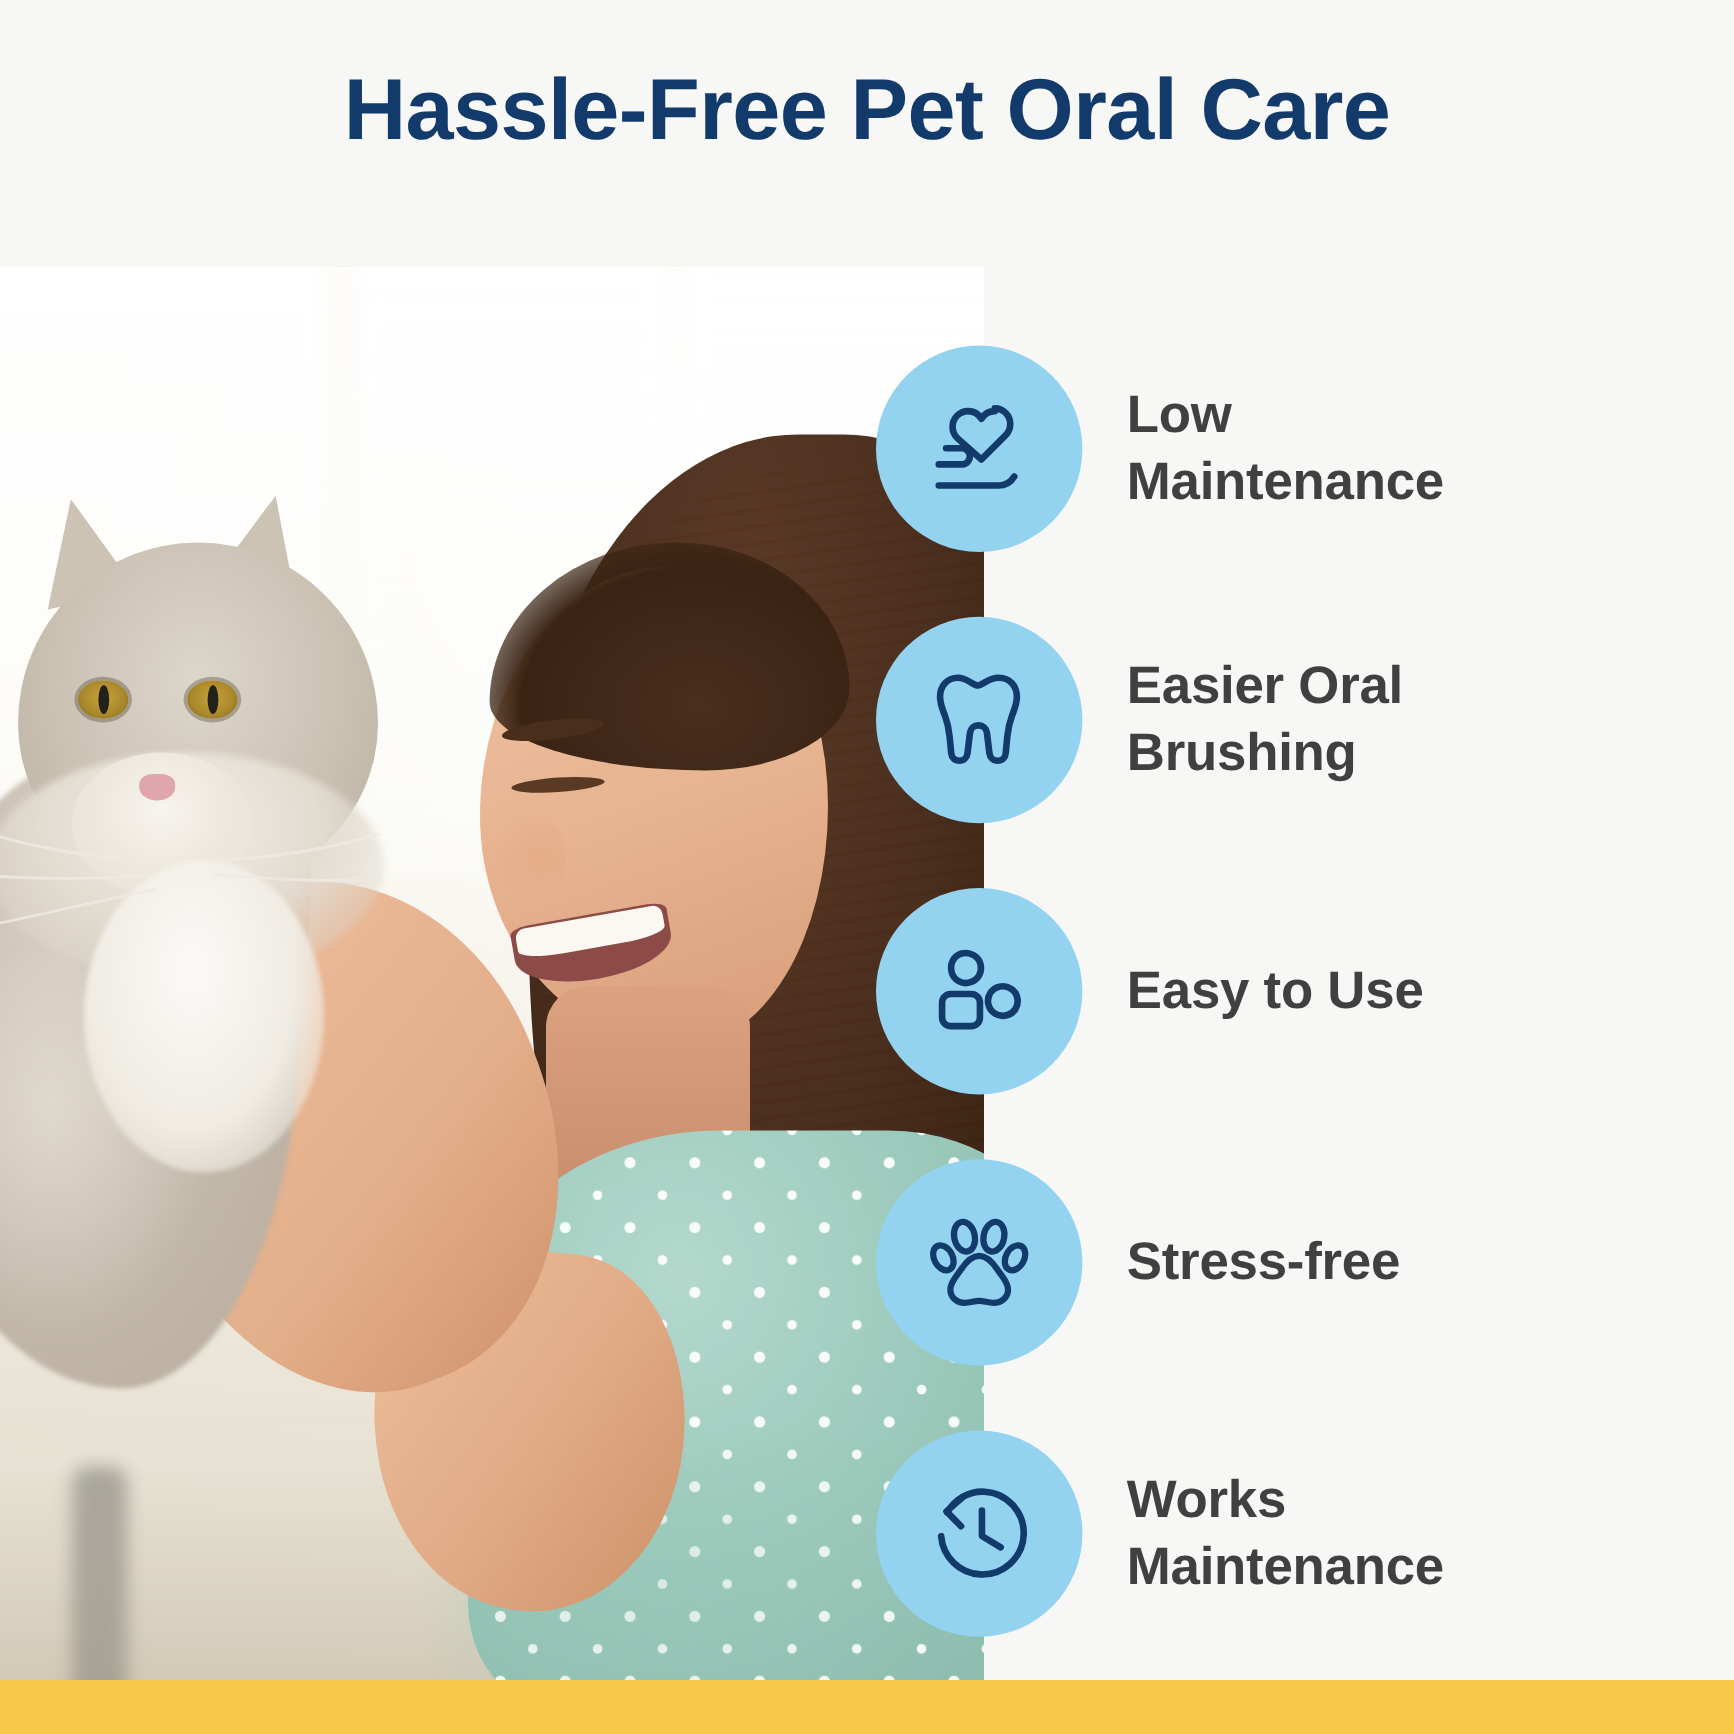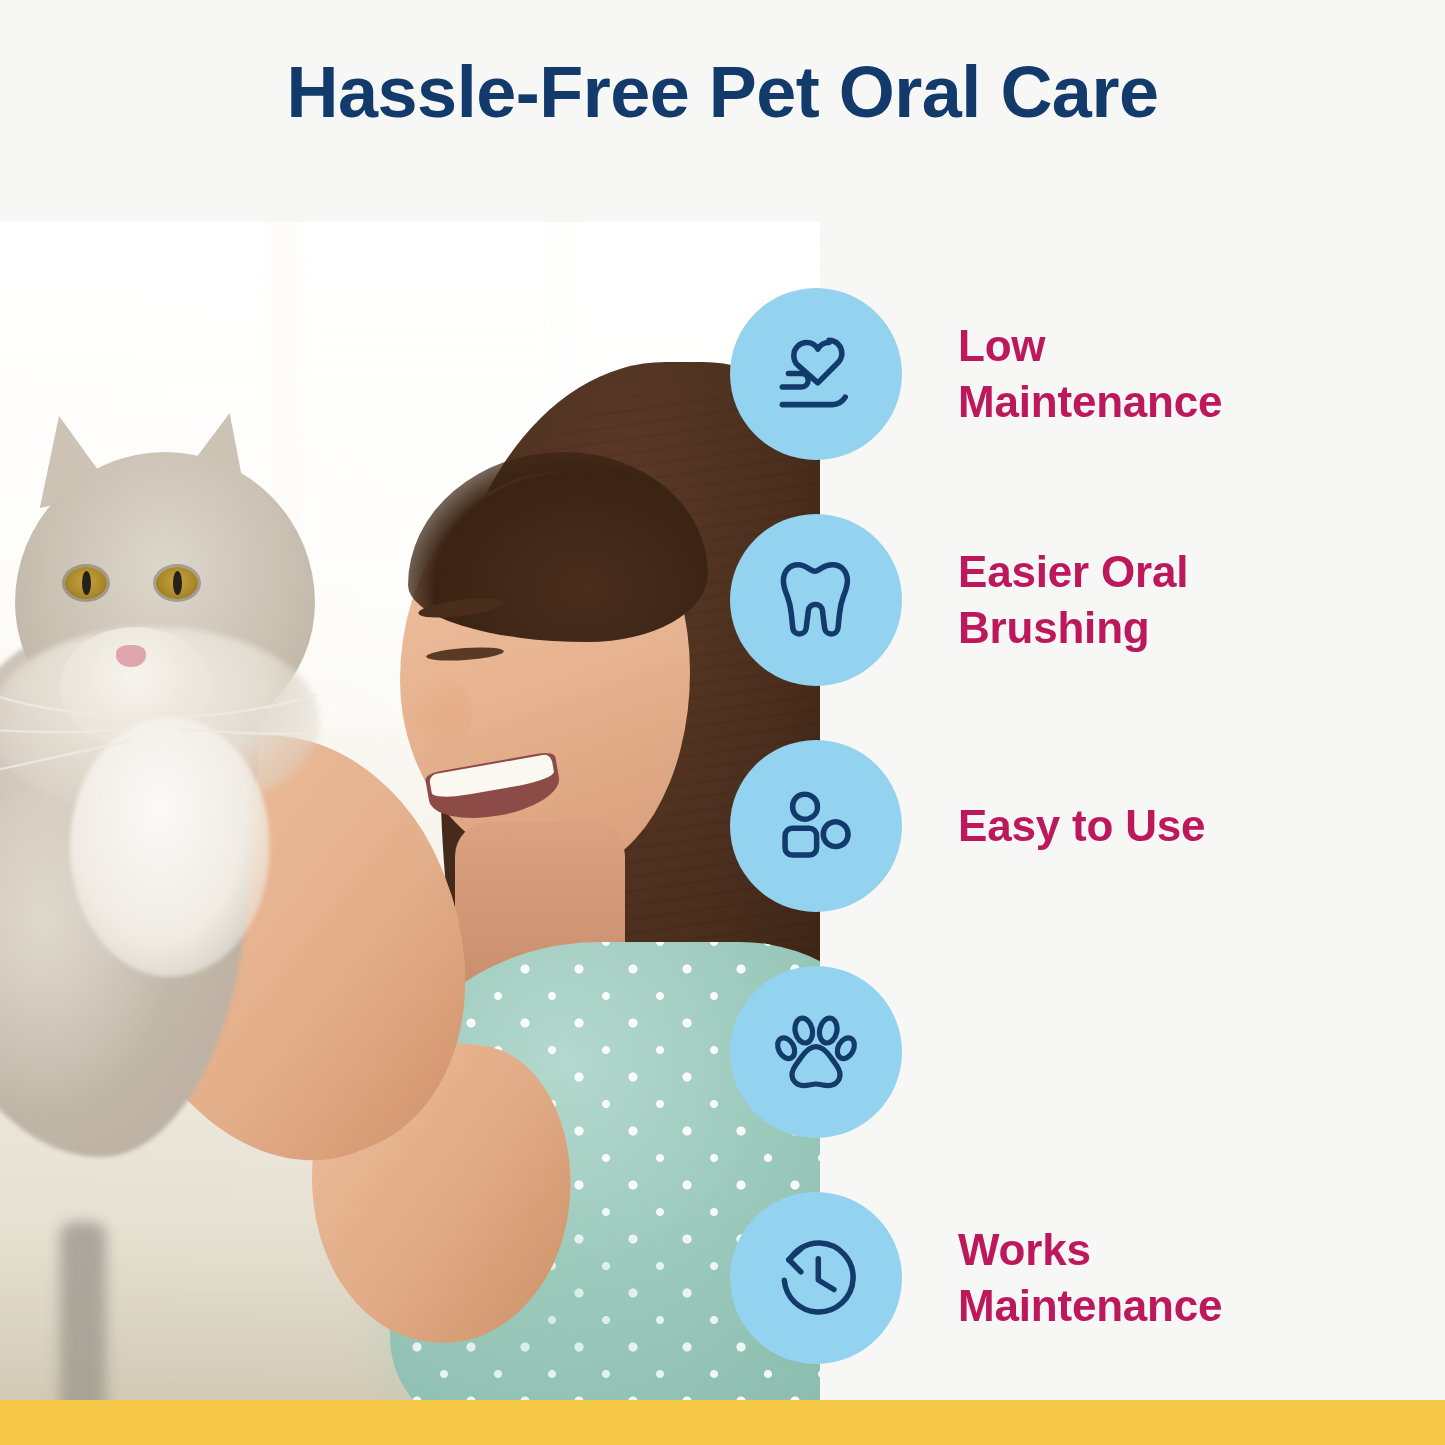--- a/index.html
+++ b/index.html
@@ -362,24 +362,24 @@
     display: flex;
     align-items: center;
     justify-content: center;
   }
   .icon-circle svg {
     width: 98px;
     height: 98px;
     display: block;
   }
   .feature-label {
-    margin-left: 56px;
+    margin-left: 37px;
     font-size: 44px;
     font-weight: bold;
-    color: #be185d;
+    color: #404040;
     line-height: 1.27;
     letter-spacing: -0.2px;
     max-width: 360px;
   }
 
   
   .bottom-bar {
     position: absolute;
     left: 0;
     top: 1400px;
@@ -496,20 +496,21 @@
         <span>
           <svg viewBox="0 0 64 64" fill="none" stroke="#123a6b" stroke-width="3.4" stroke-linecap="round" stroke-linejoin="round">
             <ellipse cx="24" cy="18" rx="5.6" ry="8.2" transform="rotate(-12 24 18)"></ellipse>
             <ellipse cx="40" cy="18" rx="5.6" ry="8.2" transform="rotate(12 40 18)"></ellipse>
             <ellipse cx="12.5" cy="29.5" rx="5" ry="7.2" transform="rotate(-28 12.5 29.5)"></ellipse>
             <ellipse cx="51.5" cy="29.5" rx="5" ry="7.2" transform="rotate(28 51.5 29.5)"></ellipse>
             <path d="M32 28.5c4.3 0 7.4 3.6 10.1 7.6 2.4 3.6 5.6 6.6 5.6 10.6 0 4.3-3.5 7.3-7.9 7.3-2.9 0-5.3-1.1-7.8-1.1s-4.9 1.1-7.8 1.1c-4.4 0-7.9-3-7.9-7.3 0-4 3.2-7 5.6-10.6 2.7-4 5.8-7.6 10.1-7.6z"></path>
           </svg>
         </span>
       </div>
+      <div class="feature-label">Stress-free</div>
     </div>
 
     <div class="feature f4">
       <div class="icon-circle">
         <span>
           <svg viewBox="0 0 64 64" fill="none" stroke="#123a6b" stroke-width="3.6" stroke-linecap="round" stroke-linejoin="round">
             <path d="M14.6 20.5C18.6 13.4 26.2 8.8 34.8 9.2c12.4.6 22 11.2 21.4 23.6C55.6 45.2 45 54.8 32.6 54.2 21.2 53.6 12.2 44.6 11.3 33.4"></path>
             <path d="M22.8 12.3 14.2 19.9 22.1 28"></path>
             <path d="M33.5 19.5v13.8l10.2 6.2"></path>
           </svg>

